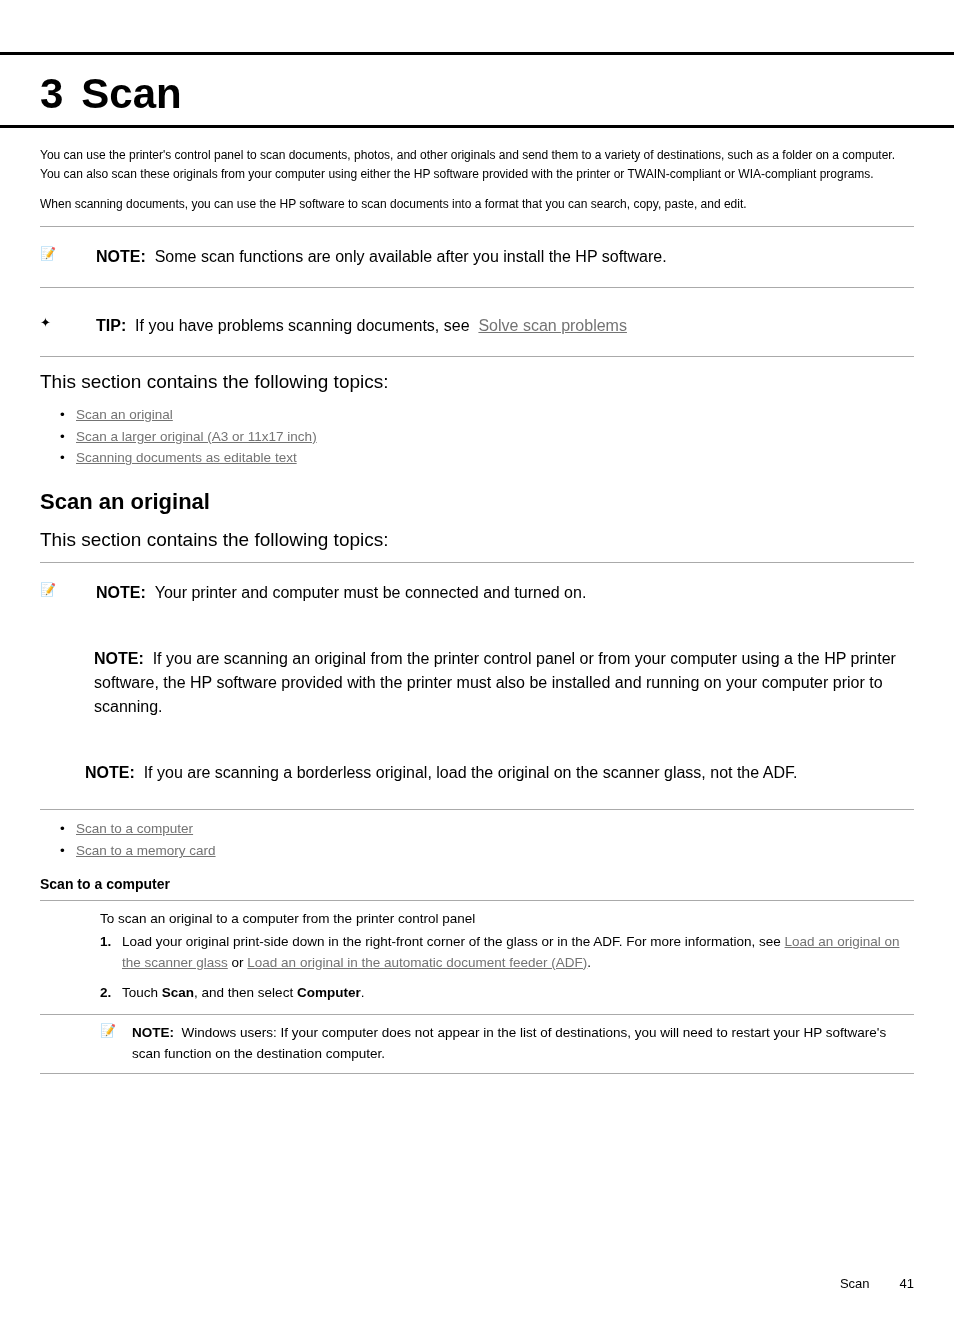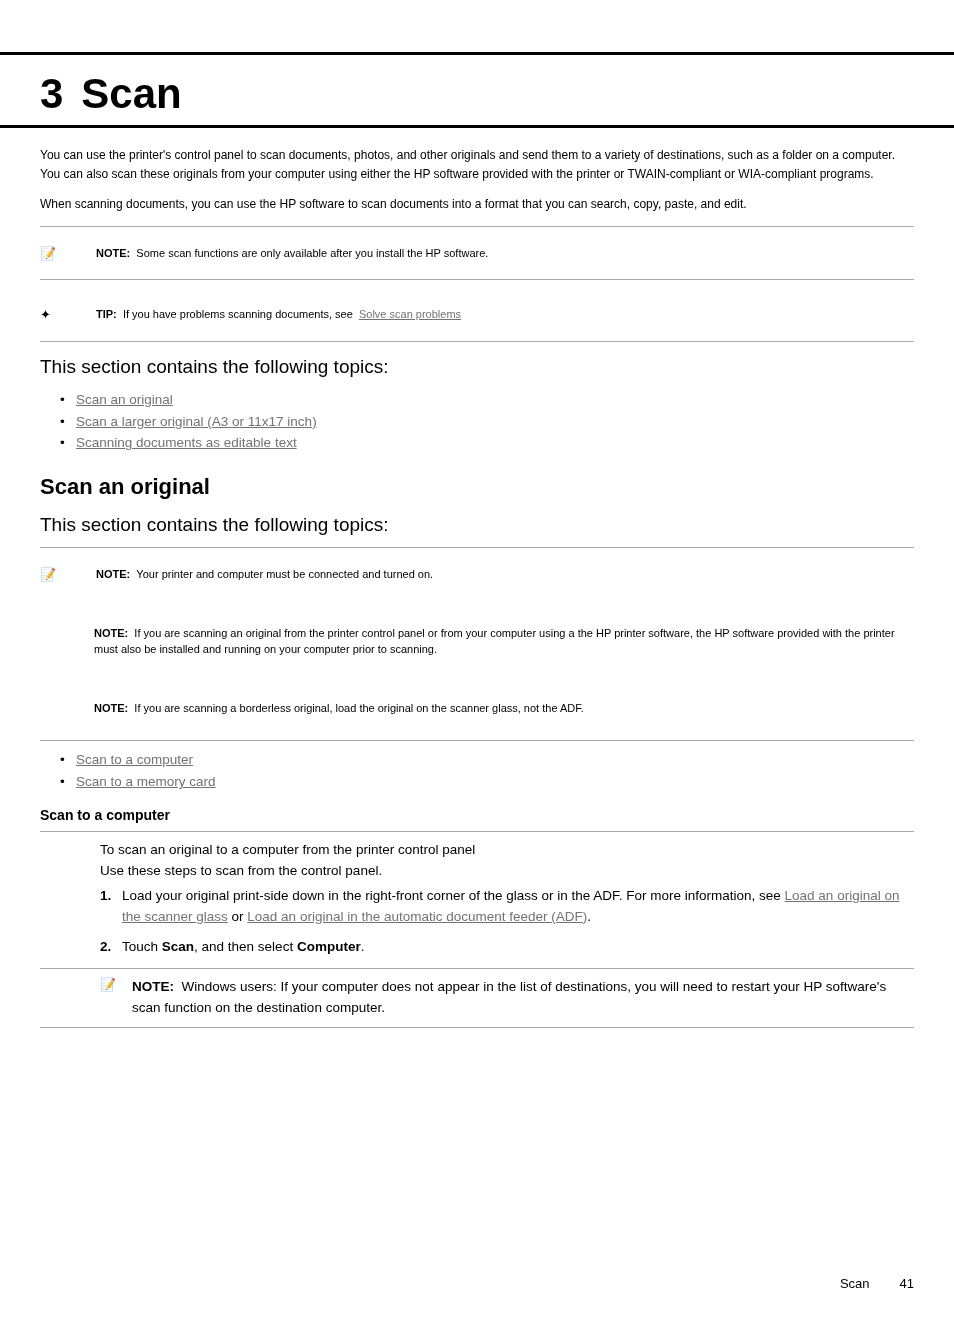--- a/index.html
+++ b/index.html
@@ -75,21 +75,21 @@
     }
 
     .note-icon {
       min-width: 28px;
       font-size: 13px;
       margin-right: 4px;
       margin-top: 1px;
     }
 
     .note-content {
-      font-size: 11px;
+      font-size: 16px;
       line-height: 1.5;
       padding-left: 24px;
     }
 
     .note-label {
       font-weight: bold;
     }
 
     .section-intro {
       font-size: 19px;
@@ -232,21 +232,21 @@
     <div style="padding: 6px 0; margin: 6px 0;">
       <div class="note-box" style="margin-left: 30px;">
         <span class="note-content">
           <span class="note-label">NOTE:</span>
           &nbsp;<span>If you are scanning an original from the printer control panel or from your computer using a the HP printer software, the HP software provided with the printer must also be installed and running on your computer prior to scanning.</span>
         </span>
       </div>
     </div>
 
     <div style="padding: 6px 0; margin: 6px 0;">
-      <div class="note-box" style="margin-left: 30px;">
+      <div class="note-box" style="margin-left: 21px;">
         <span class="note-content">
           <span class="note-label">NOTE:</span>
           &nbsp;<span>If you are scanning a borderless original, load the original on the scanner glass, not the ADF.</span>
         </span>
       </div>
     </div>
 
     <div style="border-bottom: 1px solid #aaa; margin: 6px 0 8px 0;"></div>
 
     <ul class="bullet-list">
@@ -254,21 +254,20 @@
       <li><a class="link">Scan to a memory card</a></li>
     </ul>
 
     <div class="scan-to-computer-section">
       <h3 class="subsection-heading">Scan to a computer</h3>
 
       <div style="border-top: 1px solid #aaa; margin: 8px 0 6px 0;"></div>
 
       <p style="font-weight: normal; font-size: 13.5px; margin: 10px 0 6px 60px;">To scan an original to a computer from the printer control panel</p>
 
-      <p style="font-size: 13.5px; margin: 0 0 8px 60px;">Use these steps to scan from the control panel.</p>
 
       <ol style="list-style: none; margin: 0 0 0 60px; padding: 0;">
         <li style="font-size: 13.5px; line-height: 1.55; margin-bottom: 10px; display: flex; gap: 8px;">
           <span style="font-weight: bold; min-width: 14px;">1.</span>
           <span>
             Load your original print-side down in the right-front corner of the glass or in the ADF. For more information, see <a class="link">Load an original on the scanner glass</a> or <a class="link">Load an original in the automatic document feeder (ADF)</a>.
           </span>
         </li>
         <li style="font-size: 13.5px; line-height: 1.55; margin-bottom: 10px; display: flex; gap: 8px;">
           <span style="font-weight: bold; min-width: 14px;">2.</span>

